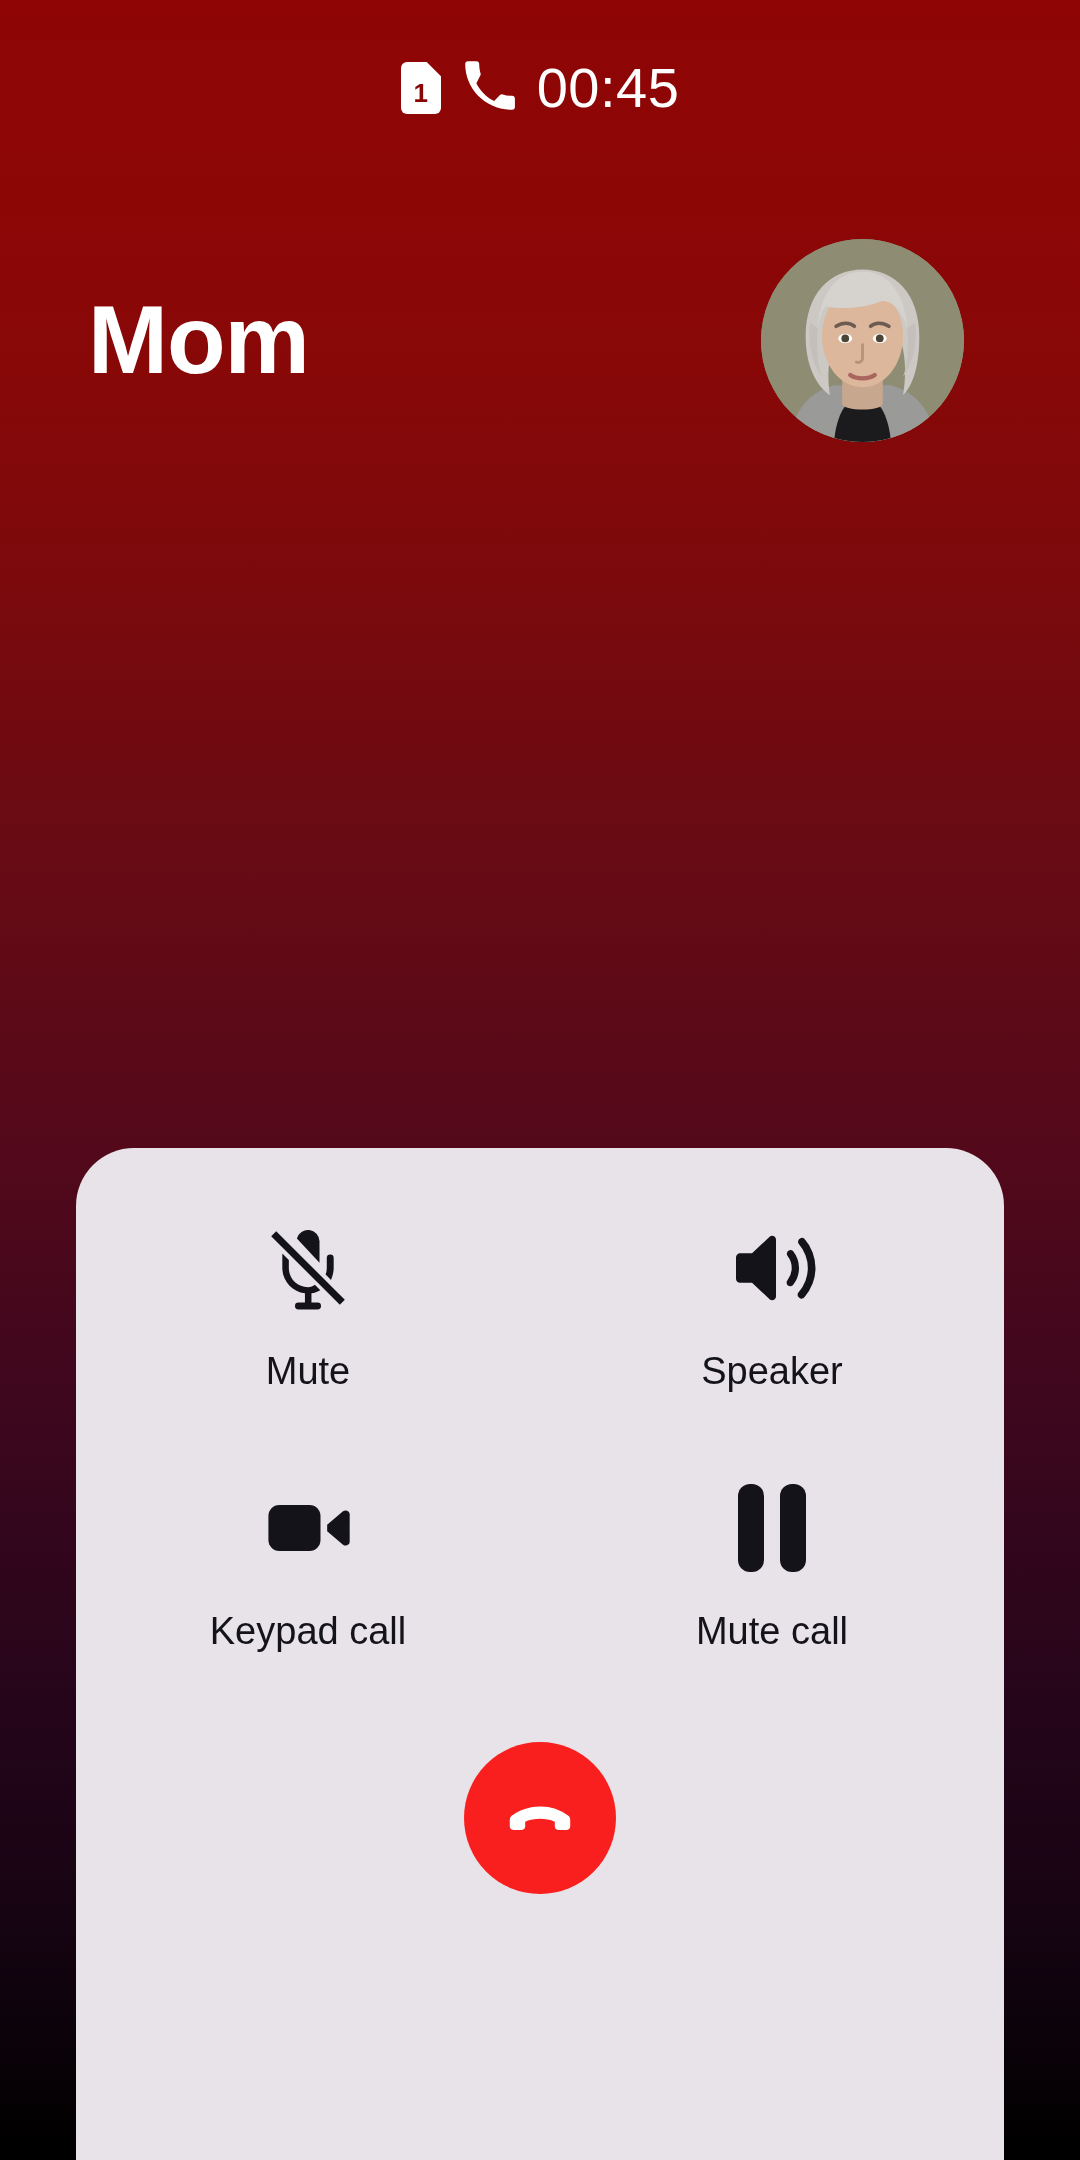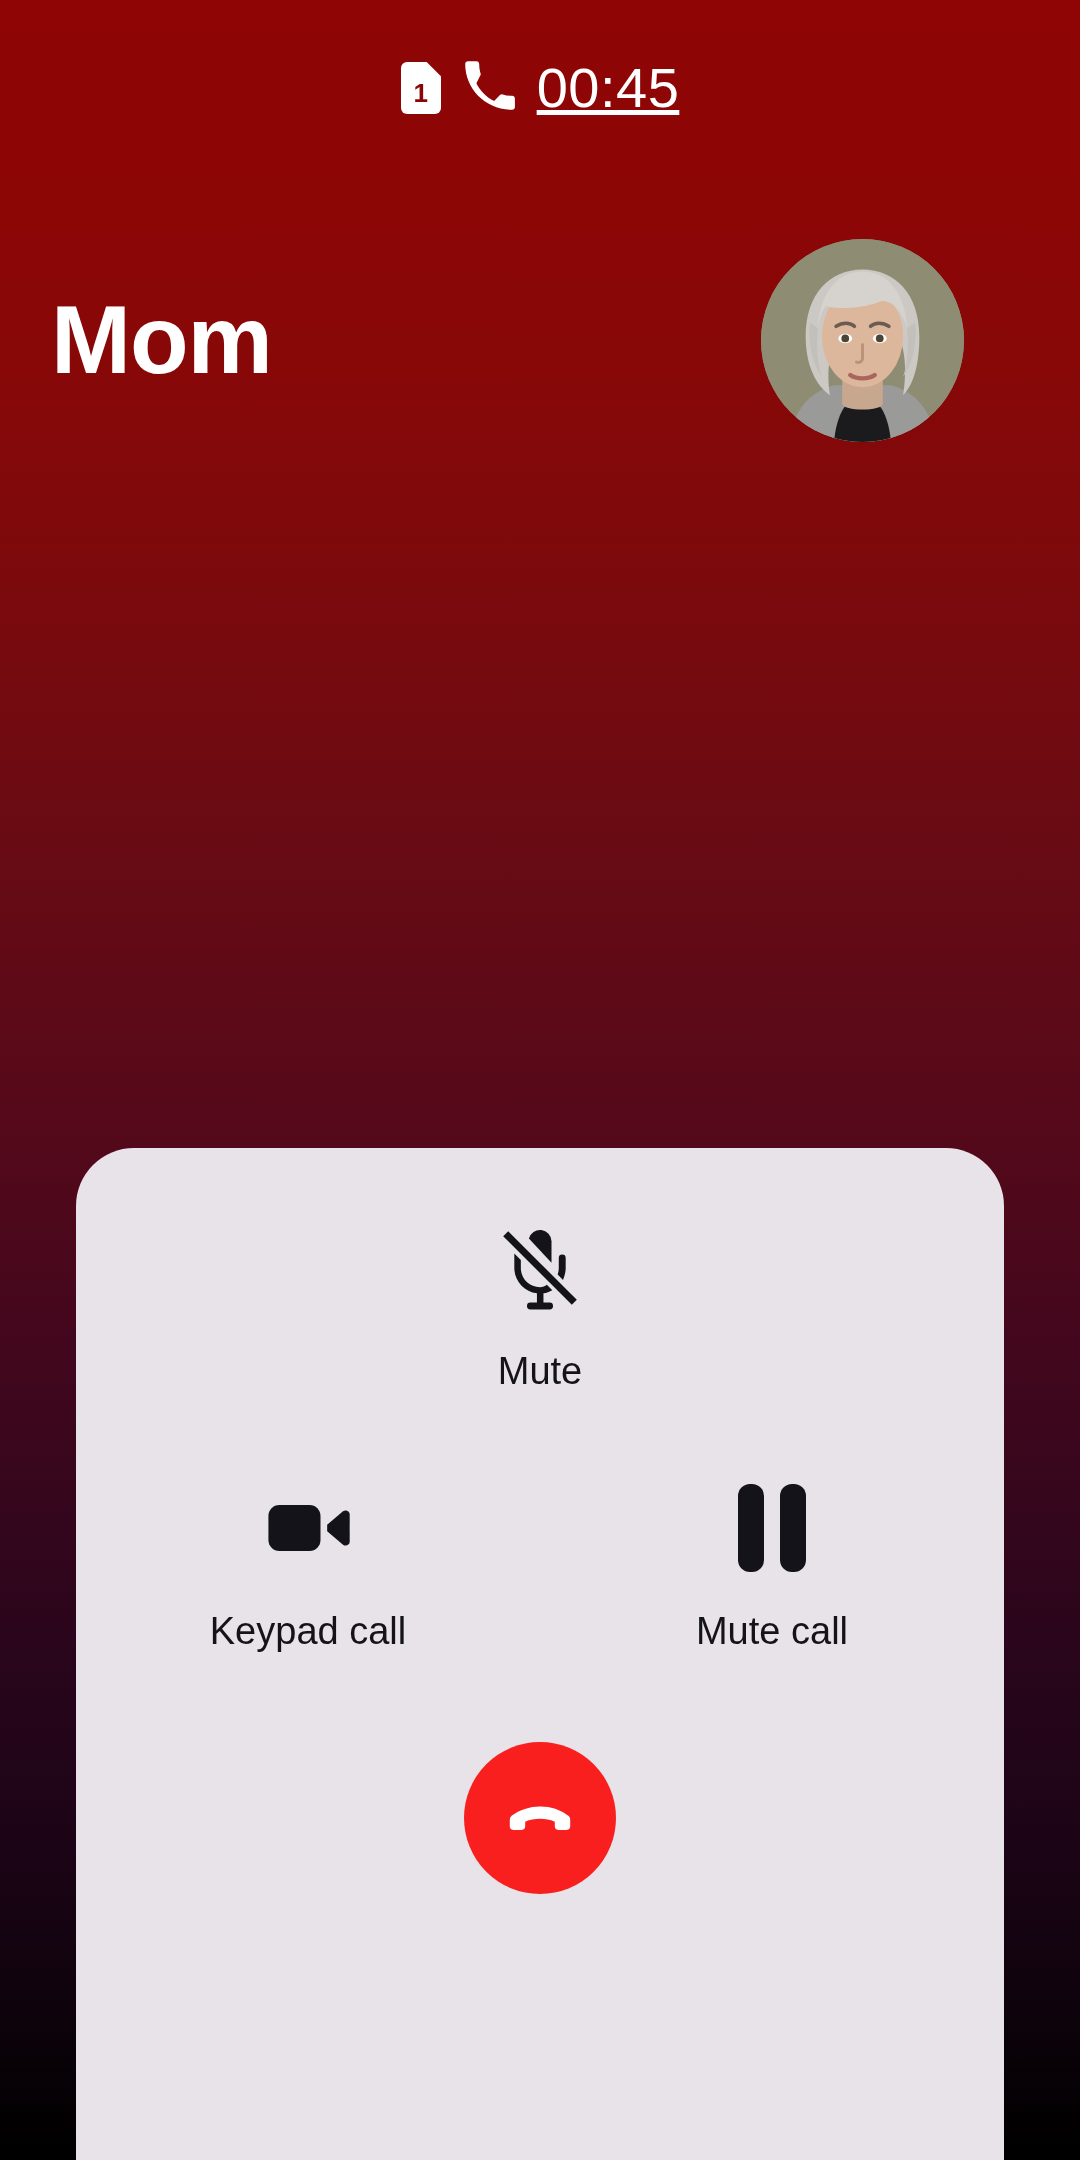--- a/index.html
+++ b/index.html
@@ -76,31 +76,30 @@
     line-height:1;
     padding-bottom:8px;
   }
   .handset-icon { display:block; }
   #call-timer {
     font-size:56px;
     font-weight:400;
     letter-spacing:0.5px;
     line-height:1;
     color:#ffffff;
-    text-decoration:underline;
   }
 
   
   #caller {
     position:absolute;
     top:230px; left:0; width:100%;
     height:220px;
     display:flex;
     align-items:center;
-    padding-left:51px;
+    padding-left:88px;
     padding-right:116px;
   }
   #caller-name {
     font-size:96px;
     font-weight:700;
     color:#ffffff;
     line-height:1;
     letter-spacing:-1px;
     flex:1;
   }
@@ -256,20 +255,30 @@
             <path d="M15 10.6V5a3 3 0 0 0-5.9-.7L15 10.6z"></path>
             <path d="M12 17c-2.8 0-5-2.2-5-5V9.9L5.3 8.2V12c0 3.4 2.6 6.2 5.9 6.6V21H9.5a.9.9 0 0 0 0 1.8h5a.9.9 0 0 0 0-1.8h-1.6v-2.4c.8-.1 1.6-.4 2.3-.8l-1.4-1.4c-.5.4-1.1.6-1.8.6z"></path>
             <path d="M18.7 12V9.4a.9.9 0 0 0-1.8 0V12c0 .6-.1 1.2-.3 1.7l1.4 1.4c.4-1 .7-2 .7-3.1z"></path>
             <path d="M3.7 2.4 2.4 3.7l17.9 17.9 1.3-1.3z"></path>
           </svg>
         </span>
         <span class="ctrl-label">Mute</span>
       </div>
 
 
+      <div class="control-btn">
+        <span class="ctrl-icon">
+          <svg width="96" height="96" viewBox="0 0 24 24" fill="#14131a" aria-hidden="true">
+            <path d="M3 9.3v5.4c0 .6.5 1 1 1h3l4.4 4.1c.6.6 1.6.1 1.6-.7V4.9c0-.8-1-1.3-1.6-.7L7 8.3H4c-.5 0-1 .5-1 1z"></path>
+            <path d="M16.2 7.6a.95.95 0 0 0-.3 1.4 4.9 4.9 0 0 1 0 6c-.4.4-.3 1 .1 1.4.4.3 1 .2 1.3-.2a6.8 6.8 0 0 0 0-8.4.95.95 0 0 0-1.1-.2z"></path>
+            <path d="M19 4.6a.95.95 0 0 0-.3 1.4 9.1 9.1 0 0 1 0 12 .95.95 0 0 0 1.4 1.3 11 11 0 0 0 0-14.6.95.95 0 0 0-1.1-.1z"></path>
+          </svg>
+        </span>
+        <span class="ctrl-label">Speaker</span>
+      </div>
     </div>
 
     <div class="control-row" id="row-2">
 
 
       <div class="control-btn">
         <span class="ctrl-icon">
           <svg width="100" height="100" viewBox="0 0 24 24" fill="#14131a" aria-hidden="true">
             <rect x="2.5" y="6.5" width="12.5" height="11" rx="2.6"></rect>
             <path d="M16.6 11.2 20.4 8c.6-.5 1.6-.1 1.6.7v6.6c0 .8-1 1.2-1.6.7l-3.8-3.2z"></path>

